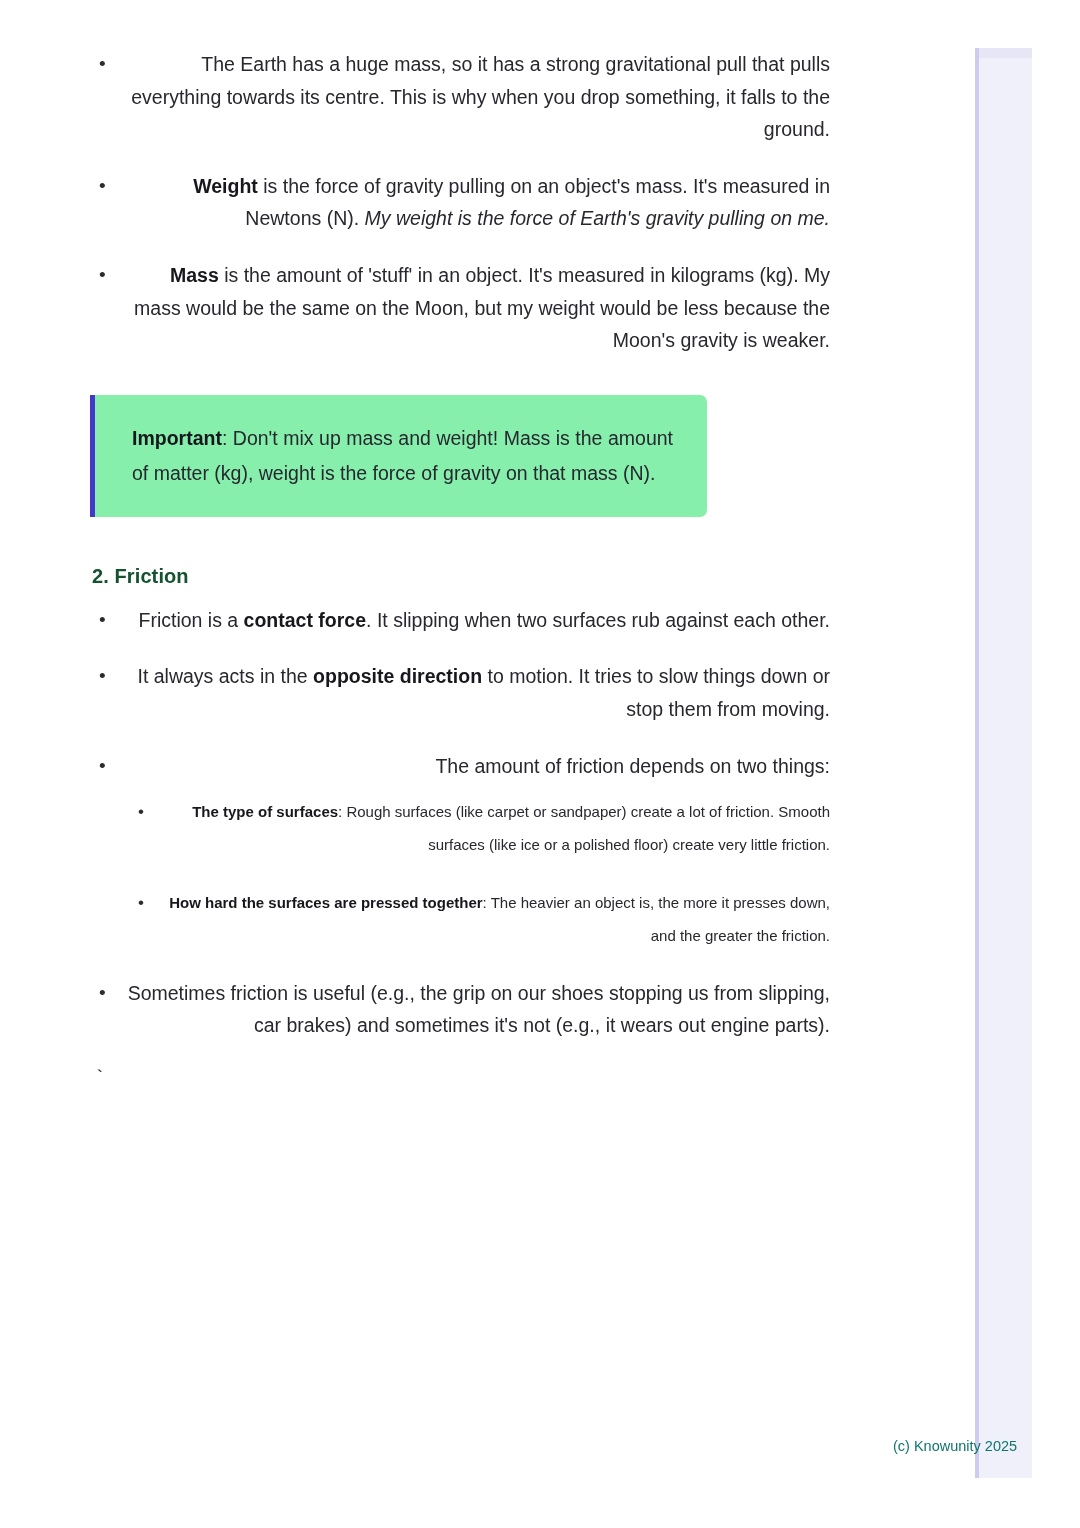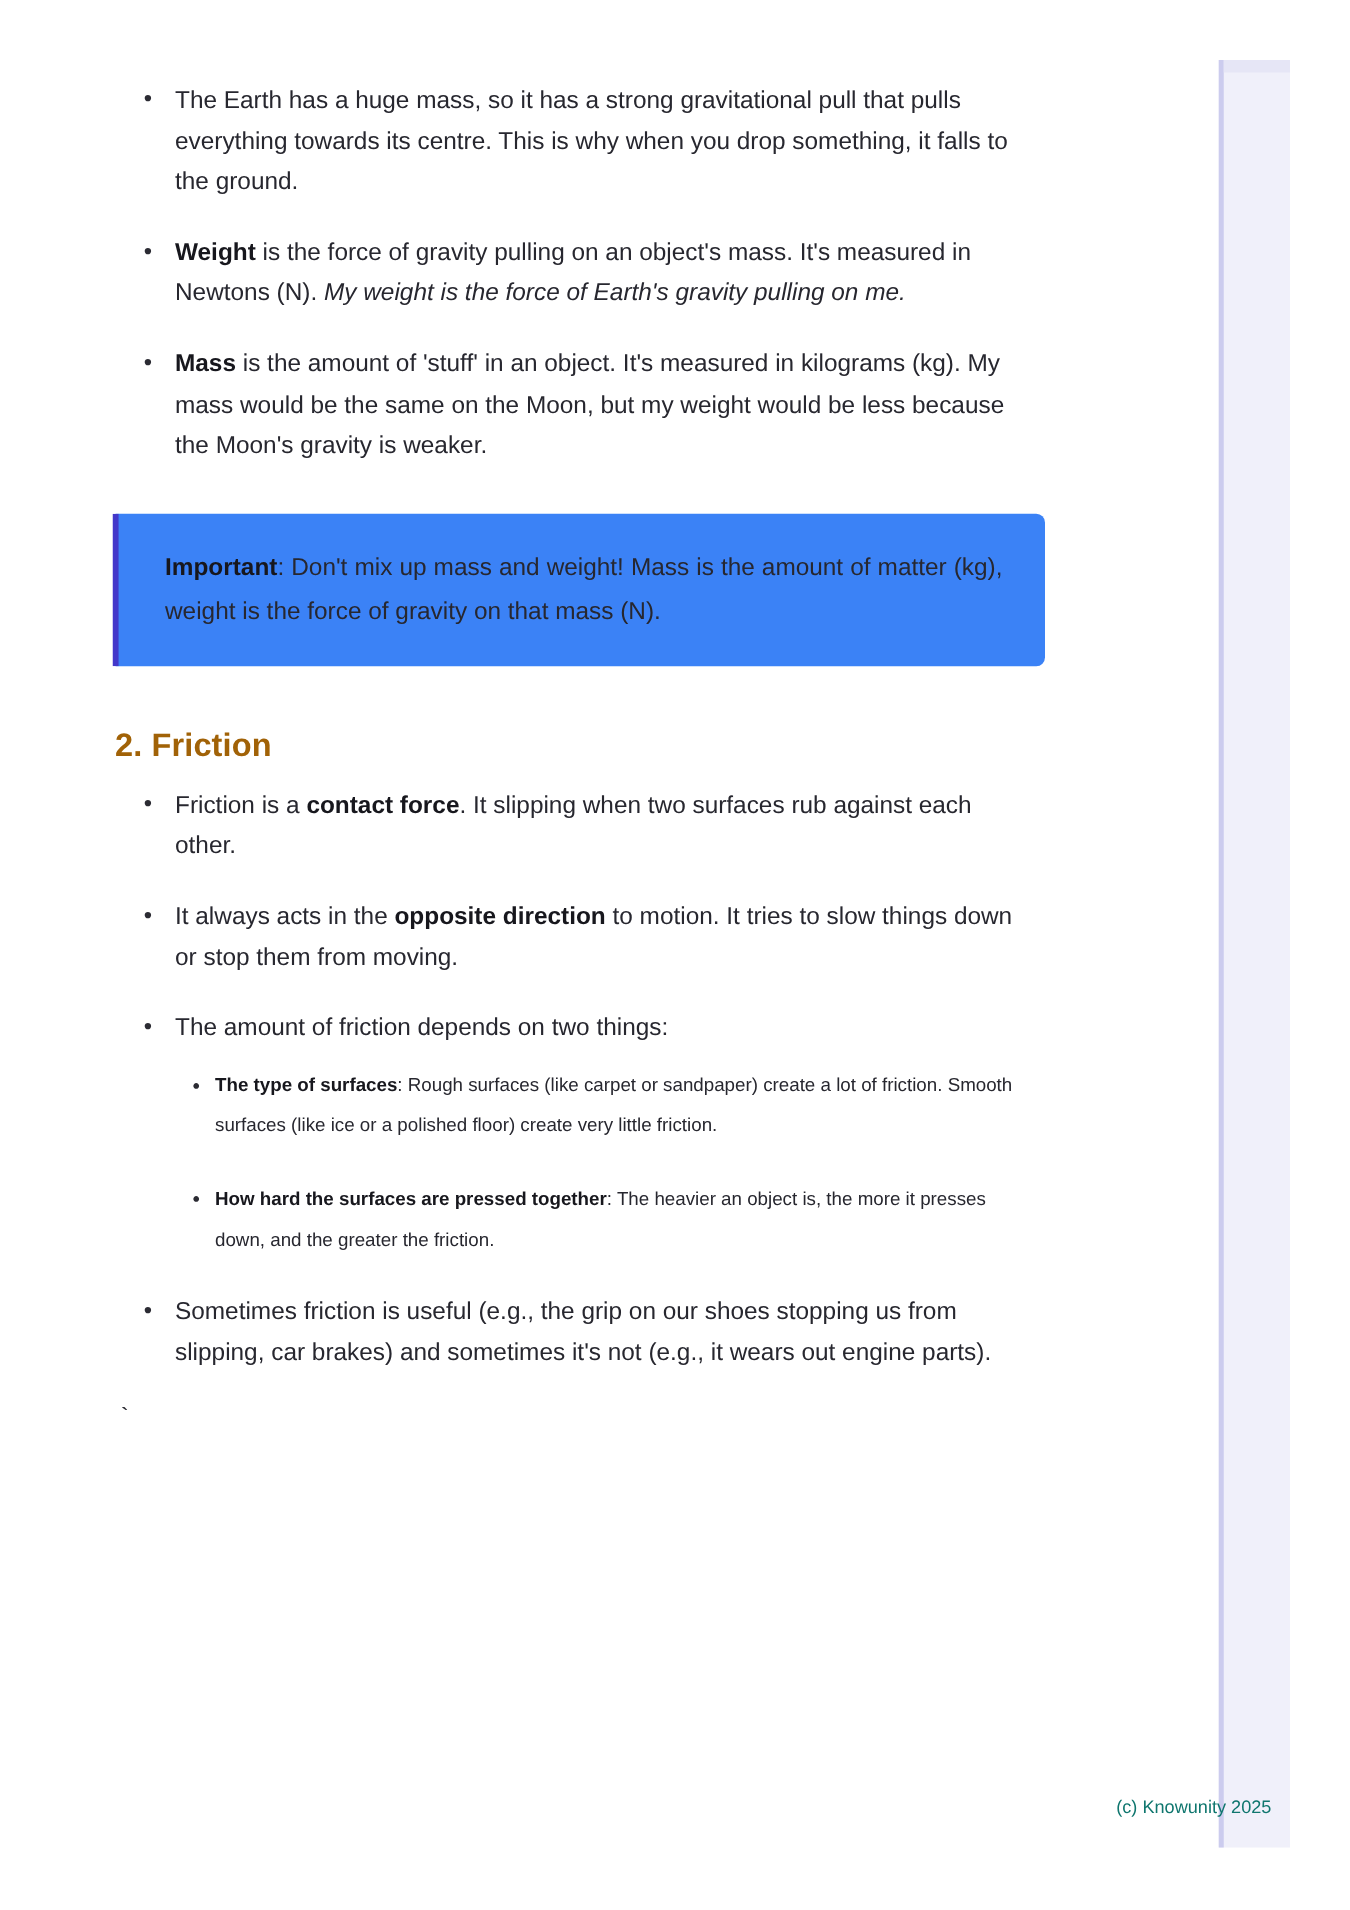--- a/index.html
+++ b/index.html
@@ -40,22 +40,23 @@
   
   #content {
     position: absolute;
     left: 90px;
     top: 48px;
     width: 740px;
   }
 
   ul.notes-list {
     list-style: none;
-    margin: 16px;
+    margin: 0;
     padding: 0;
+    text-align: right;
   }
   ul.notes-list > li {
     position: relative;
     padding-left: 34px;
     font-size: 19.5px;
     line-height: 32.6px;
     color: #27272f;
     margin: 0 0 24px 0;
   }
   ul.notes-list > li::before {
@@ -90,41 +91,41 @@
     line-height: 32.6px;
     color: #2b2b33;
   }
 
   b, strong { font-weight: bold; color: #17171d; }
   i, em { font-style: italic; }
 
   
   #callout {
     margin: 38px 0 0 0;
-    width: 746px;
+    width: 617px;
     box-sizing: border-box;
-    background: #3b82f6;
+    background: #86efac;
     border-left: 5px solid #4338ca;
     border-radius: 0 7px 7px 0;
     padding: 26px 34px 26px 37px;
   }
   #callout p {
     margin: 0;
     font-size: 19.5px;
     line-height: 35px;
     text-align: justify;
     color: #27272f;
   }
 
   
   h2.section-heading {
     margin: 48px 0 16px 2px;
-    font-size: 26px;
+    font-size: 20px;
     font-weight: bold;
-    color: #a16207;
+    color: #14532d;
     letter-spacing: 0.1px;
   }
 
   
   #stray-tick {
     margin: 20px 0 0 4px;
     font-size: 19px;
     line-height: 24px;
     color: #2b2b33;
     font-family: "Liberation Mono", monospace;

